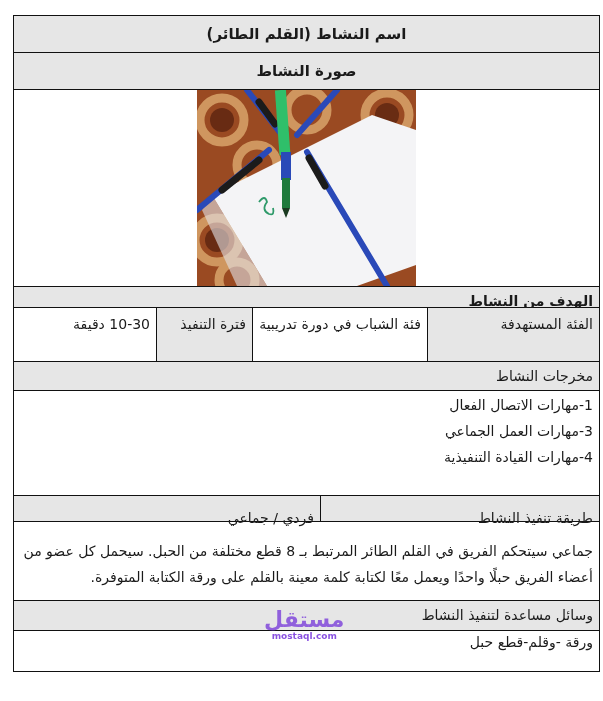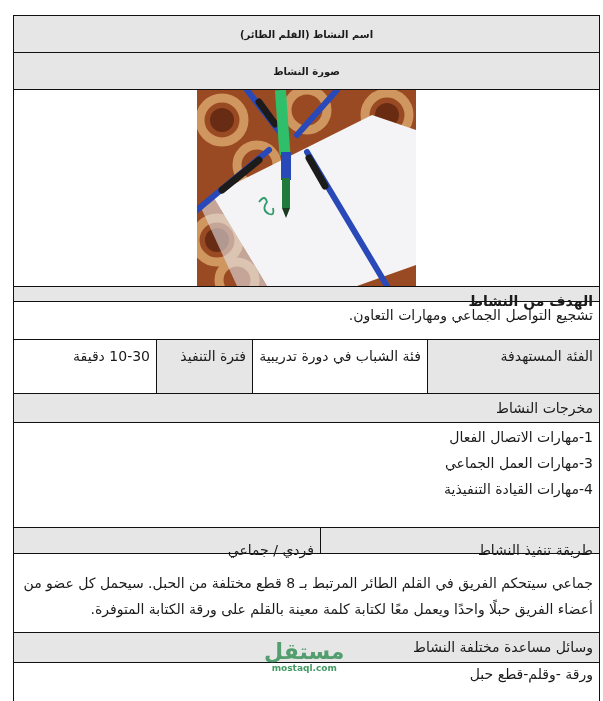--- a/index.html
+++ b/index.html
@@ -4,36 +4,36 @@
 <style>
   html, body { margin:0; padding:0; background:#ffffff; }
   body { width:603px; height:701px; position:relative; overflow:hidden;
          font-family:"DejaVu Sans","Liberation Sans",sans-serif; color:#1a1a1a; }
   .tbl { position:absolute; left:13px; top:15px; width:587px; border:1px solid #111;
          border-bottom:1px solid #111; box-sizing:border-box; direction:rtl; }
   .row { border-bottom:1px solid #111; box-sizing:border-box; position:relative; }
   .row:last-child { border-bottom:none; }
   .gray { background:#e6e6e6; }
   .center { text-align:center; }
-  .title { height:37px; line-height:37px; font-size:10px; font-weight:bold; }
+  .title { height:37px; line-height:37px; font-size:15px; font-weight:bold; }
   .img-row { height:197px; display:flex; justify-content:center; align-items:stretch; background:#fff; }
   .photo { width:219px; height:196px; position:relative; overflow:hidden; }
-  .hdr { height:15px; line-height:28px; font-size:14px; font-weight:bold; padding-right:6px; }
+  .hdr { height:21px; line-height:28px; font-size:14px; font-weight:bold; padding-right:6px; }
   .txt { font-size:14px; padding-right:6px; }
   .goal { height:38px; line-height:24px; padding-top:1px; }
   .split { height:54px; display:flex; }
   .cell { border-left:1px solid #111; box-sizing:border-box; font-size:14px; padding:4px 6px 0 6px; line-height:24px; }
   .cell:last-child { border-left:none; }
   .outs { height:105px; padding-top:1px; line-height:26px; }
   .method { height:26px; display:flex; }
   .method .cell { padding-top:10px; line-height:24px; }
   .desc { height:79px; line-height:26px; padding-top:16px; }
   .tools-hdr { height:30px; line-height:29px; font-size:14px; padding-right:6px; }
   .tools { height:40px; line-height:22px; }
-  .watermark { position:absolute; left:250px; top:8px; color:#15803d; font-weight:bold; text-align:center; direction:rtl; pointer-events:none; }
+  .watermark { position:absolute; left:250px; top:8px; color:#6d28d9; font-weight:bold; text-align:center; direction:rtl; pointer-events:none; }
   .watermark .wm-ar { font-size:22px; line-height:22px; opacity:.7; }
   .watermark .wm-en { font-size:9px; line-height:10px; direction:ltr; opacity:.8; }
 </style>
 </head>
 <body>
 
 <div class="tbl">
 
   <div class="row gray center title">
     <span>اسم النشاط (القلم الطائر)</span>
@@ -80,23 +80,20 @@
         <polygon points="85,118 93,118 89,128" fill="#1a3a20"></polygon>
         <path d="M62 112 q6 -8 8 0 q-6 8 2 12 q6 2 4 -6" fill="none" stroke="#2f9a6a" stroke-width="1.8"></path>
       </svg>
     </div>
   </div>
 
   <div class="row gray hdr">
     <span>الهدف من النشاط</span>
   </div>
 
-  <div class="row txt goal">
-    <span>تشجيع التواصل الجماعي ومهارات التعاون.</span>
-  </div>
 
   <div class="row split">
     <div class="cell gray" style="width:172px;">
       <span>الفئة المستهدفة</span>
     </div>
     <div class="cell" style="width:175px;">
       <span>فئة الشباب في دورة تدريبية</span>
     </div>
     <div class="cell gray" style="width:96px;">
       <span>فترة التنفيذ</span>
@@ -123,21 +120,21 @@
     <div class="cell gray" style="width:306px;">
       <span>فردي / جماعي</span>
     </div>
   </div>
 
   <div class="row txt desc">
     <span>جماعي سيتحكم الفريق في القلم الطائر المرتبط بـ 8 قطع مختلفة من الحبل. سيحمل كل عضو من أعضاء الفريق حبلًا واحدًا ويعمل معًا لكتابة كلمة معينة بالقلم على ورقة الكتابة المتوفرة.</span>
   </div>
 
   <div class="row gray tools-hdr">
-    <span>وسائل مساعدة مختلفة النشاط</span>
+    <span>وسائل مساعدة لتنفيذ النشاط</span>
     <div class="watermark">
       <div class="wm-ar">مستقل</div>
       <div class="wm-en">mostaql.com</div>
     </div>
   </div>
 
   <div class="row txt tools">
     <span>ورقة -وقلم-قطع حبل</span>
   </div>
 

